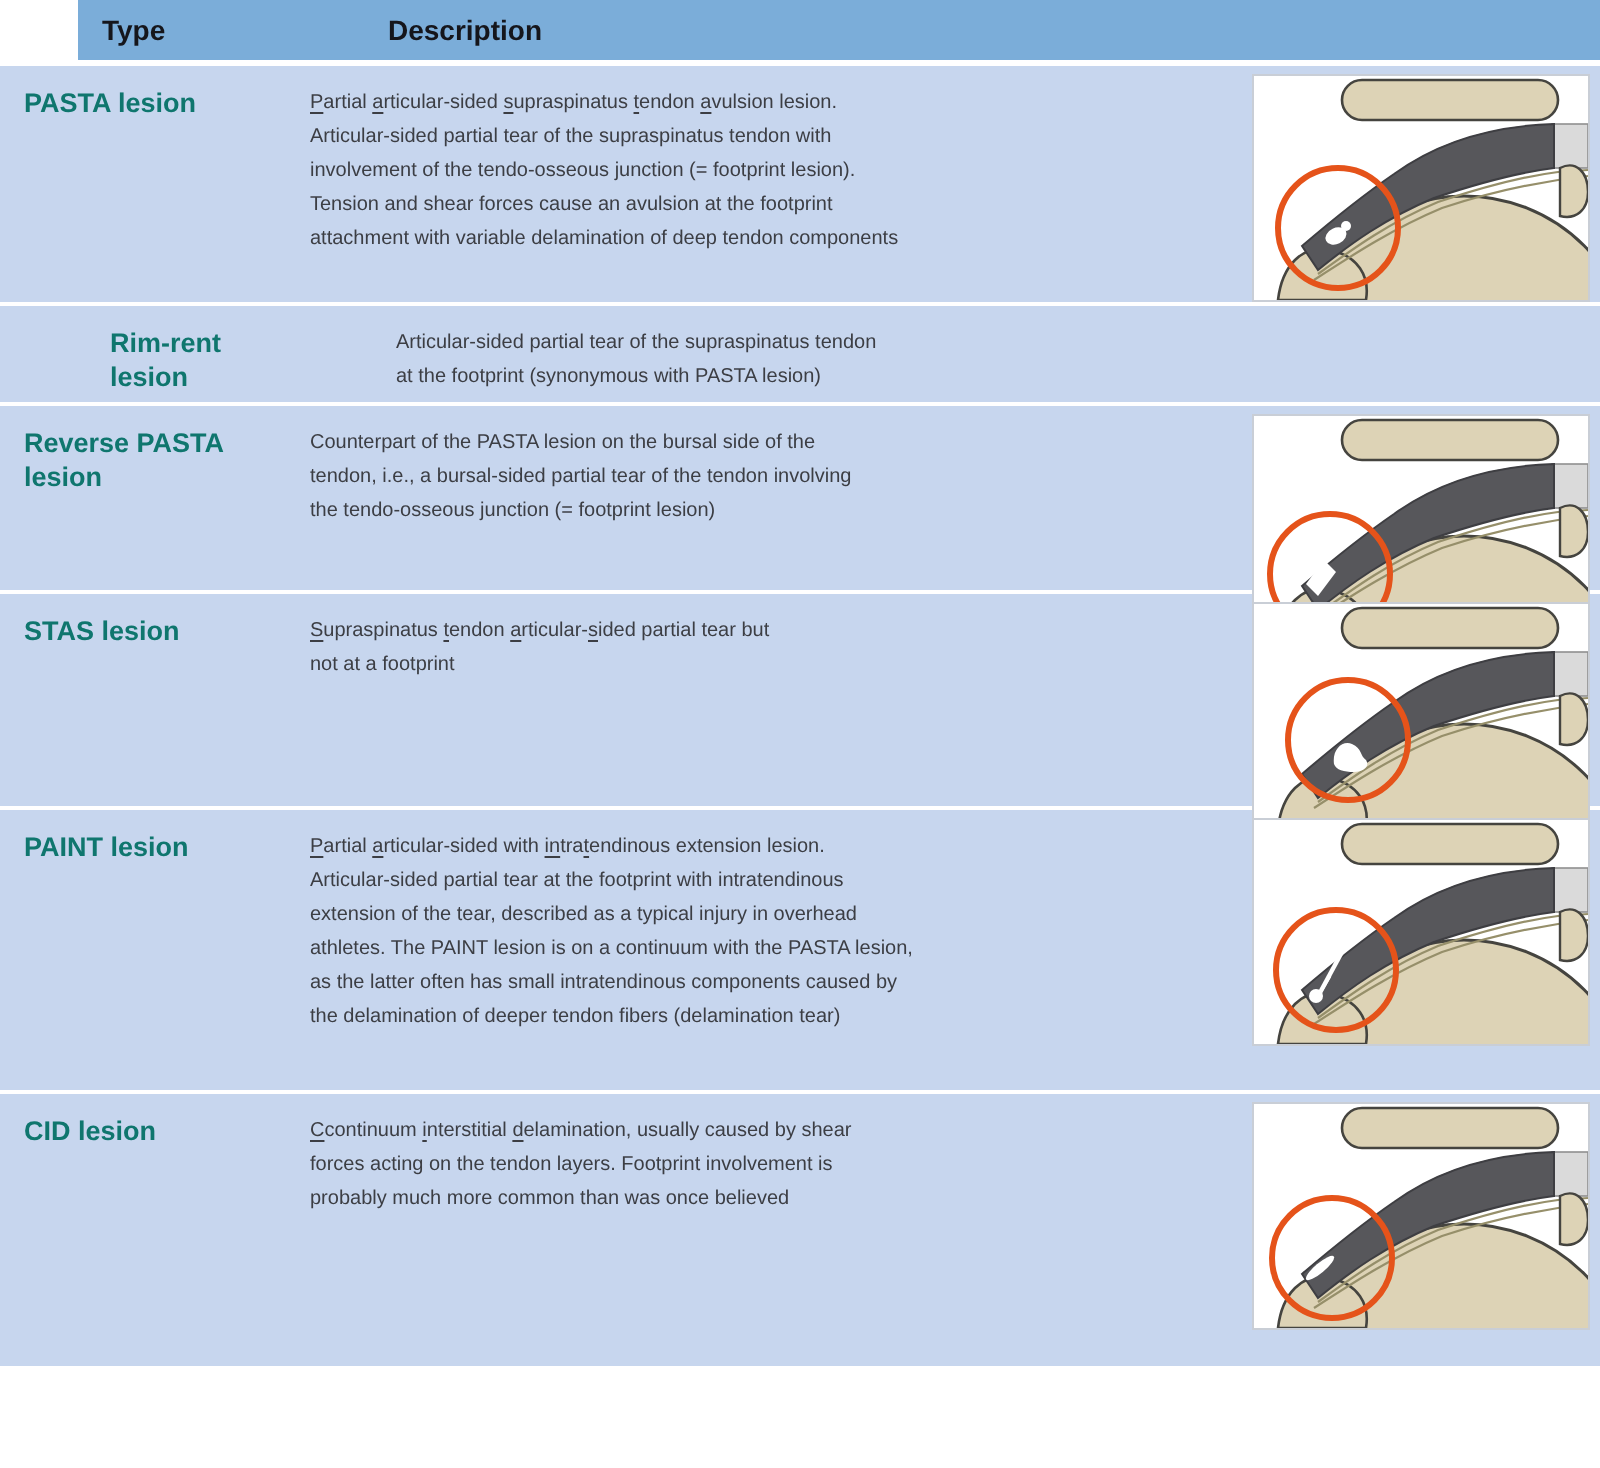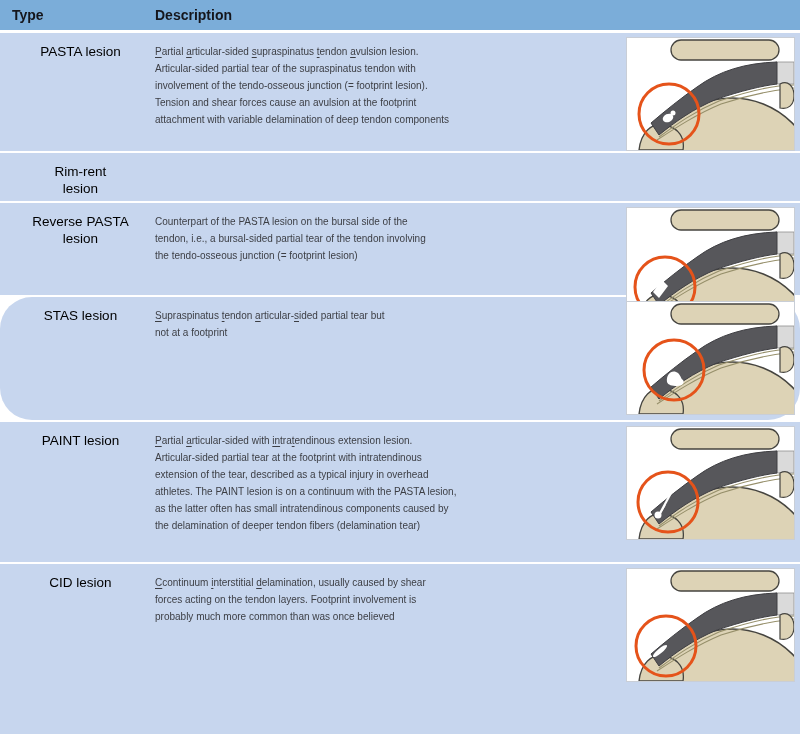--- a/index.html
+++ b/index.html
@@ -1,30 +1,30 @@
 <!DOCTYPE html>
 <html><head>
 <meta charset="utf-8">
 <style>
   html,body{margin:0;padding:0;background:#ffffff;}
   body{width:800px;height:734px;overflow:hidden;
        font-family:"Liberation Sans","DejaVu Sans",sans-serif;}
   .tbl{width:800px;}
   .hdr{display:grid;grid-template-columns:155px 1fr;height:30px;background:#7badd9;
-       align-items:center;font-weight:bold;font-size:14px;color:#15161c;}
+       align-items:center;font-weight:bold;font-size:14px;color:#15161c;margin-left:39px;}
   .hdr .h-type{padding-left:12px;}
   .row{display:grid;grid-template-columns:155px 1fr 172px;background:#c7d6ee;margin-top:2px;}
   .r1{height:118px;margin-top:3px;}
-  .r2{height:48px;}
+  .r2{height:48px;padding-left:43px;}
   .r3{height:92px;}
-  .r4{height:123px;border-radius:32px;}
+  .r4{height:106px;}
   .r5{height:140px;}
-  .r6{height:176px;}
-  .cell-type{padding:10px 6px 0 12px;font-weight:normal;font-size:13.5px;line-height:17px;
-             color:#000000;white-space:pre-line;text-align:center;}
+  .r6{height:136px;}
+  .cell-type{padding:10px 6px 0 12px;font-weight:bold;font-size:13.5px;line-height:17px;
+             color:#0f766e;white-space:pre-line;}
   .cell-desc{padding:10px 6px 0 0;font-size:10px;line-height:17px;color:#3c3e44;
              white-space:pre-line;}
   .u{text-decoration:underline;text-decoration-thickness:1px;text-underline-offset:2px;}
   .figwrap{justify-self:end;margin:4px 5px 0 0;}
   .fig{width:167px;height:112px;display:block;background:#fff;border:1px solid #c9ced6;}
   .hl{fill:none;stroke:#e5531a;stroke-width:3;}
 </style>
 </head>
 <body>
 
@@ -64,20 +64,22 @@
         <ellipse cx="41" cy="80" rx="5.5" ry="4" fill="#fff" transform="rotate(-25 41 80)"></ellipse>
         <circle cx="46" cy="75" r="2.5" fill="#fff"></circle>
         <circle cx="42" cy="76" r="30" class="hl"></circle>
       </svg>
     </div>
   </div>
 
   <div class="row r2">
     <div class="cell-type">Rim-rent
 lesion</div>
+    <div class="cell-desc"><span>Articular-sided partial tear of the supraspinatus tendon
+at the footprint (synonymous with PASTA lesion)</span></div>
     <div class="figwrap"></div>
   </div>
 
   <div class="row r3">
     <div class="cell-type">Reverse PASTA
 lesion</div>
     <div class="cell-desc"><span>Counterpart of the PASTA lesion on the bursal side of the
 tendon, i.e., a bursal-sided partial tear of the tendon involving
 the tendo-osseous junction (= footprint lesion)</span></div>
     <div class="figwrap">

